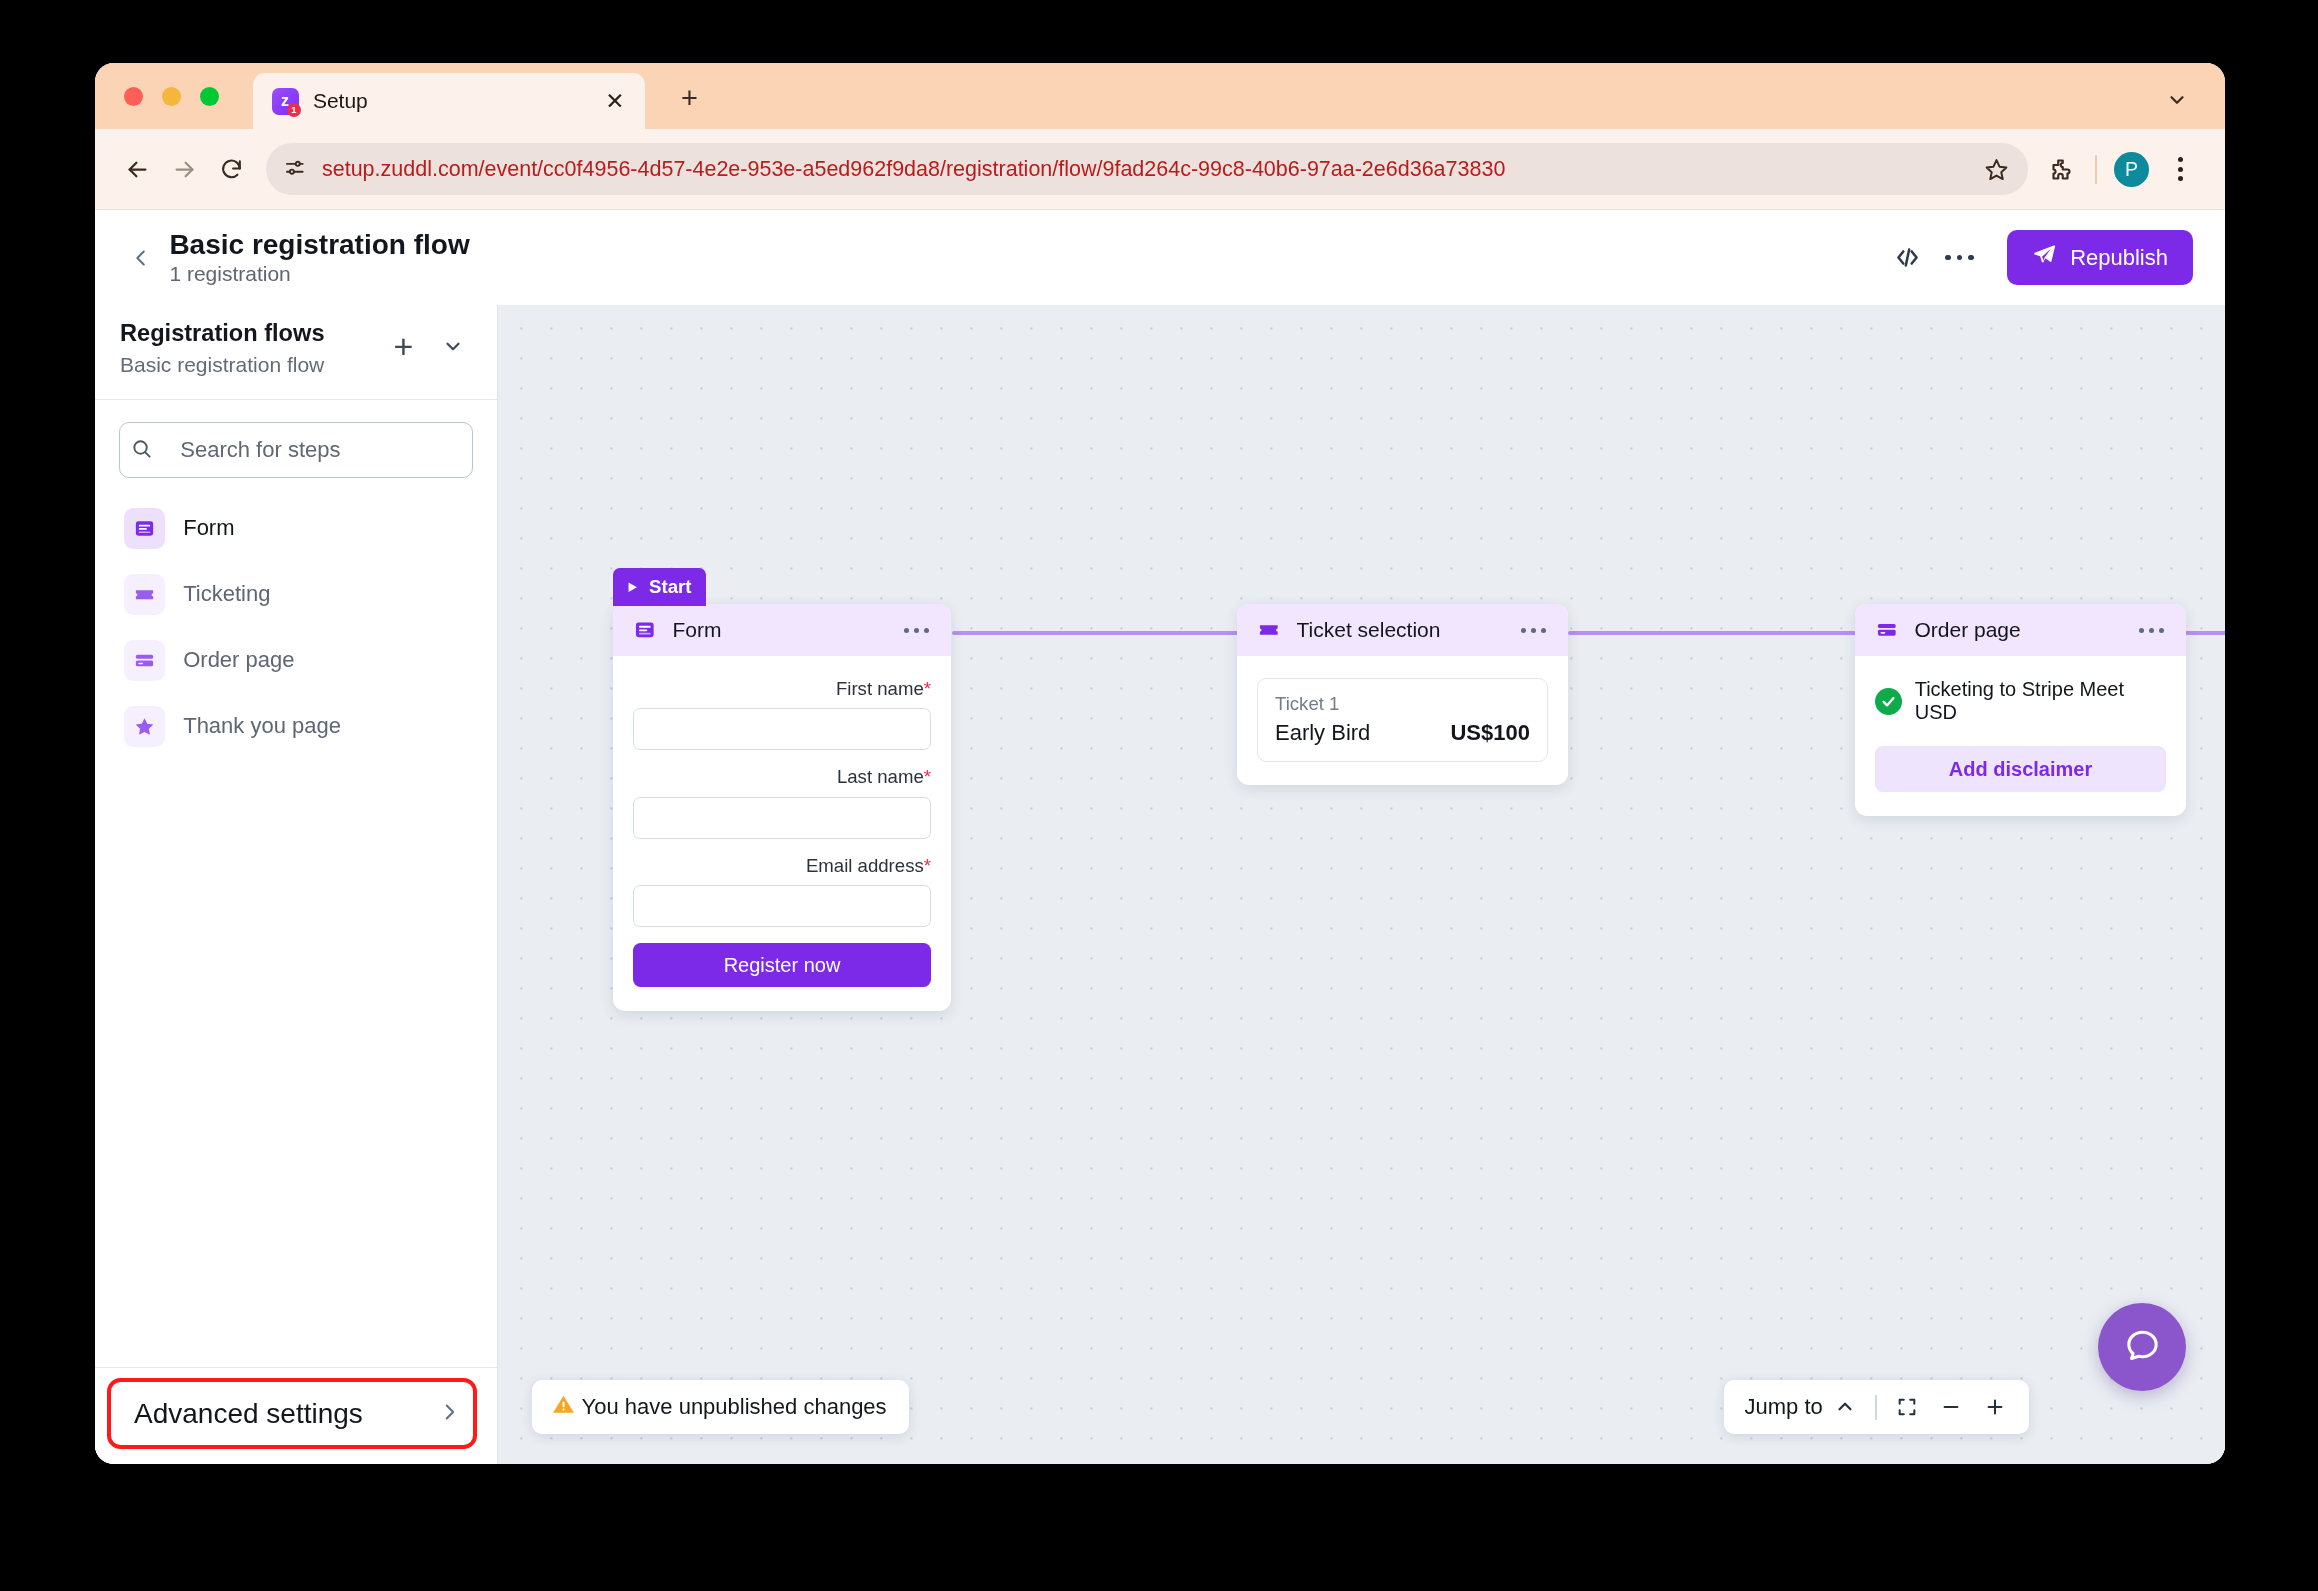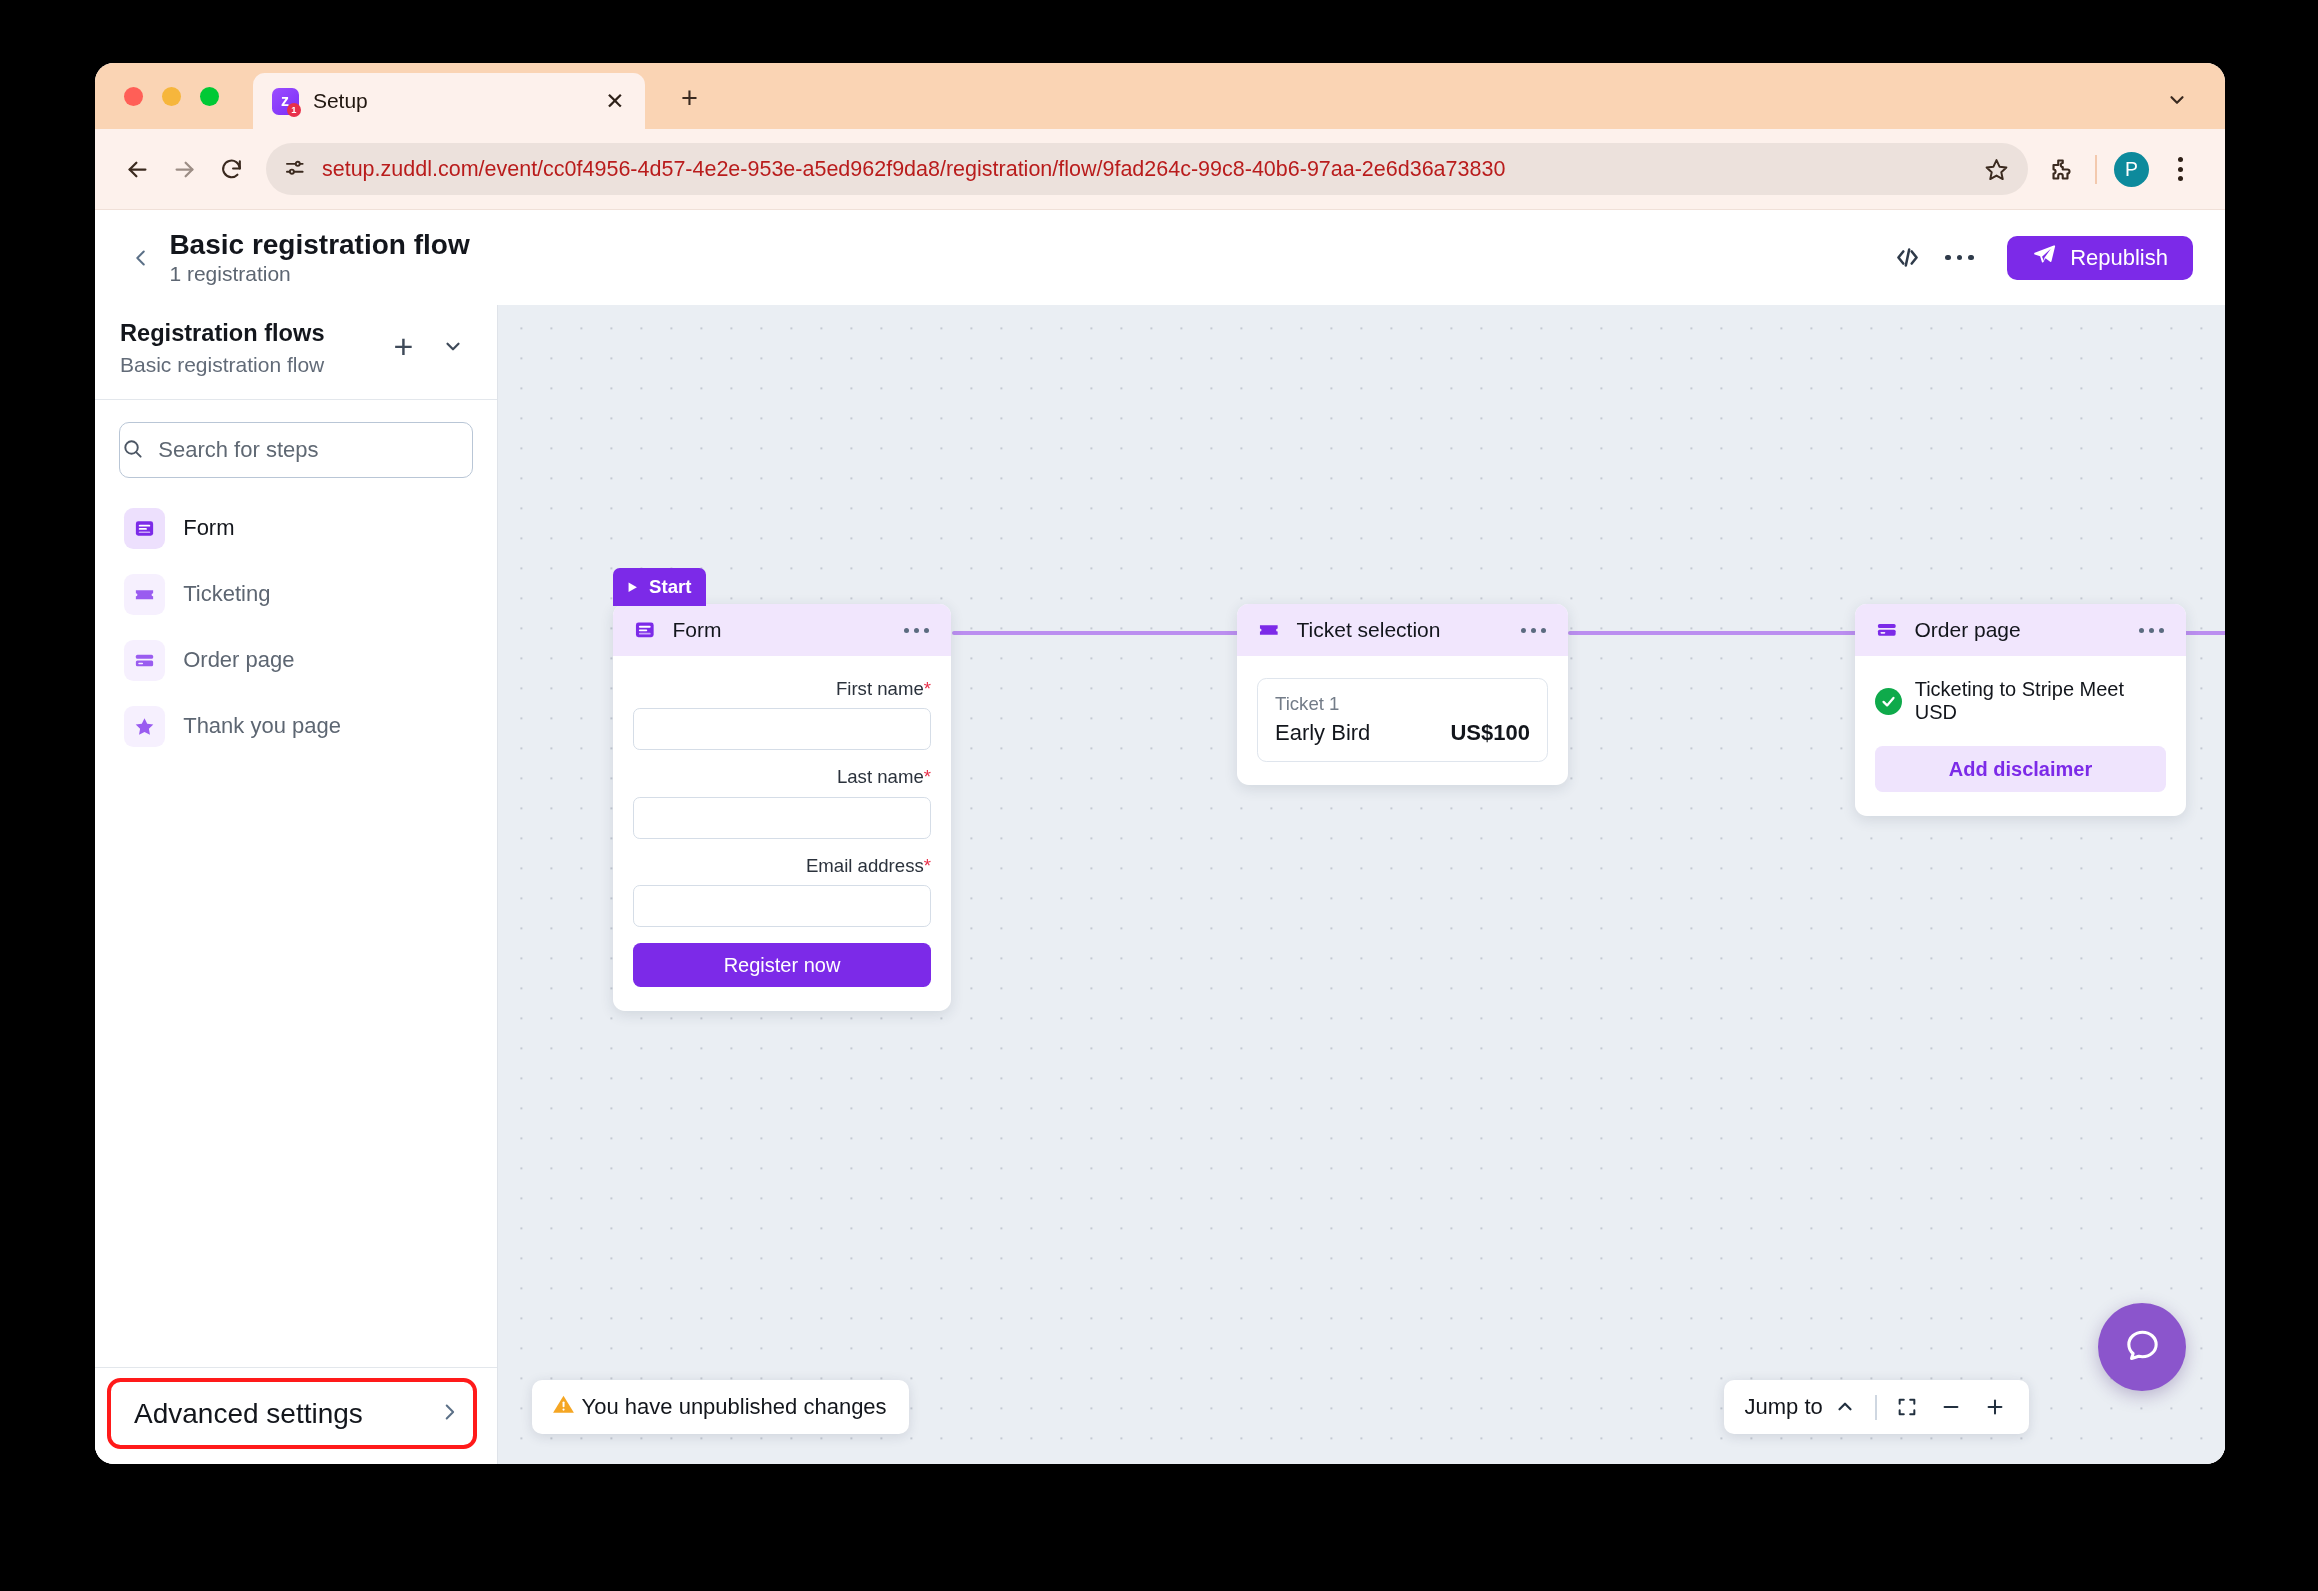--- a/index.html
+++ b/index.html
@@ -144,21 +144,21 @@
   .hdr-sub { font-size: 21px; color: #5d6672; line-height: 1.05; }
   .hdr-spacer { flex: 1 1 auto; }
   .hdr-icon-btn {
     width: 52px; height: 52px; flex: 0 0 auto;
     display: flex; align-items: center; justify-content: center;
     color: #3b4554;
   }
   .kebab-h { display: flex; gap: 5.9px; align-items: center; }
   .kebab-h i { width: 5.9px; height: 5.9px; border-radius: 50%; background: #2f3b4a; display: block; }
   .republish {
-    margin-left: 22px; height: 44px; padding: 16px 25px;
+    margin-left: 22px; height: 55px; padding: 16px 25px;
     background: #7c2ae8; color: #fff; border-radius: 10px;
     display: flex; align-items: center; gap: 12.7px;
     font-size: 22px; font-weight: 500;
     flex: 0 0 auto;
   }
 
   .body { flex: 1 1 auto; display: flex; min-height: 0; }
 
   
   .sidebar {
@@ -182,22 +182,23 @@
     font-size: 34px; color: #3f4a59; line-height: 1; font-weight: 300;
   }
   .flows-caret {
     width: 41px; height: 41px; margin-top: 5px; margin-left: 8.4px;
     display: flex; align-items: center; justify-content: center;
   }
 
   .searchwrap { padding: 22px 23.6px 5px 23.6px; }
   .searchbox {
     height: 56px; border: 1.4px solid #b9c6d6; border-radius: 10px;
-    display: flex; align-items: center; padding: 0 1px;
+    display: flex; align-items: center; padding: 0 10px;
     background: #fff;
+    gap: 13px;
   }
   .searchbox input {
     border: 0; outline: 0; background: transparent;
     margin-left: 12.7px; font-size: 22px; color: #2c343f;
     font-family: "Liberation Sans", sans-serif;
     width: 100%;
   }
   .searchbox input::placeholder { color: #5f6873; }
 
   .steps { padding: 15px 18.6px 0 18.6px; display: flex; flex-direction: column; gap: 5px; flex: 1 1 auto; }

